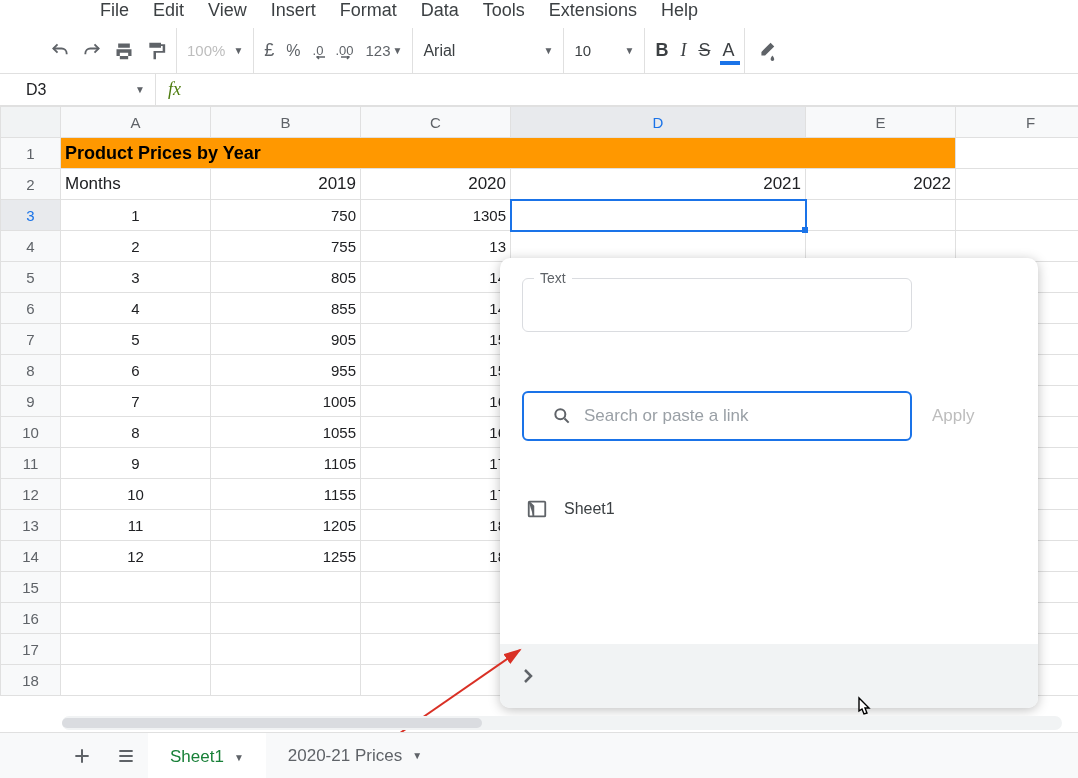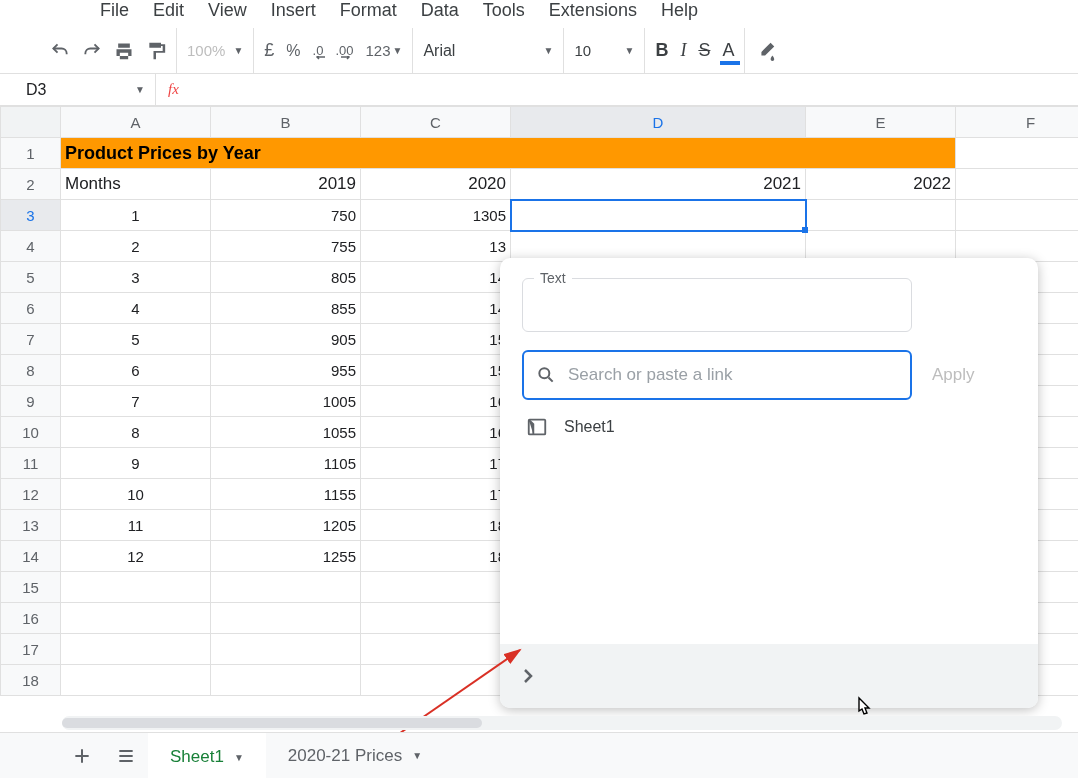--- a/index.html
+++ b/index.html
@@ -22,21 +22,21 @@
   .bold { font-weight: bold; font-size: 18px; color: #3c4043; }
   .italic { font-style: italic; font-size: 18px; color: #3c4043; font-family: 'Times New Roman', serif; }
   .strike { text-decoration: line-through; font-size: 18px; color: #3c4043; }
   .text-color { position: relative; font-size: 18px; color: #3c4043; }
   .text-color-underline { position: absolute; bottom: -4px; left: -2px; width: 20px; height: 4px; background: #1a73e8; }
 
   
   .formula-row { display: flex; align-items: center; height: 32px; border-bottom: 1px solid #e0e0e0; padding-left: 16px; }
   .name-box { width: 140px; display: flex; align-items: center; padding-left: 10px; border-right: 1px solid #e0e0e0; height: 100%; font-size: 16px; }
   .name-box .caret { margin-left: auto; margin-right: 10px; }
-  .fx { padding: 0 12px; font-style: italic; color: #ef4444; font-size: 15px; font-family: 'Times New Roman', serif; }
+  .fx { padding: 0 12px; font-style: italic; color: #4d7c0f; font-size: 18px; font-family: 'Times New Roman', serif; }
 
   
   .sheet-area { position: relative; height: 600px; overflow: hidden; }
   table.grid { border-collapse: collapse; table-layout: fixed; width: 100%; }
   table.grid th, table.grid td { border: 1px solid #e0e0e0; height: 31px; font-size: 15px; }
   table.grid th { background: #f8f9fa; color: #5f6368; font-weight: normal; text-align: center; }
   .corner { width: 60px; background: #f1f3f4 !important; }
   .row-hdr { width: 60px; background: #f8f9fa; color: #5f6368; text-align: center; font-size: 14px; }
   .col-hdr { height: 28px; }
   .col-A { width: 150px; }
@@ -57,34 +57,34 @@
 
   
   .link-popup {
     position: absolute;
     left: 500px; top: 258px;
     width: 538px; height: 450px;
     background: #fff;
     border-radius: 10px;
     box-shadow: 0 2px 12px rgba(0,0,0,.25);
     padding: 20px 22px 0 22px;
-    display: flex; flex-direction: column;
+    display: flex; flex-direction: column; gap: 41px;
   }
   .popup-field-wrap { position: relative; margin-bottom: 18px; }
   .popup-label { position: absolute; top: -8px; left: 12px; background: #fff; padding: 0 6px; font-size: 14px; color: #5f6368; }
   .popup-text-input {
     width: 390px; height: 54px;
     border: 1px solid #dadce0; border-radius: 6px;
     padding: 12px; font-size: 16px;
   }
   .popup-search-row { display: flex; align-items: center; gap: 20px; }
   .popup-search {
     width: 390px; height: 50px;
     border: 2px solid #1a73e8; border-radius: 6px;
-    display: flex; align-items: center; padding: 0 12px; gap: 12px;
+    display: flex; align-items: center; padding: 0 28px; gap: 12px;
   }
   .popup-search input { border: none; outline: none; font-size: 17px; flex: 1; color: #202124; }
   .popup-search input::placeholder { color: #9aa0a6; }
   .apply { color: #bdbdbd; font-size: 17px; }
   .popup-suggestion { display: flex; align-items: center; gap: 16px; padding: 16px 4px; font-size: 16px; color: #3c4043; cursor: pointer; }
   .popup-footer {
     margin-top: auto;
     margin-left: -22px; margin-right: -22px;
     background: #f1f3f4;
     height: 64px;

